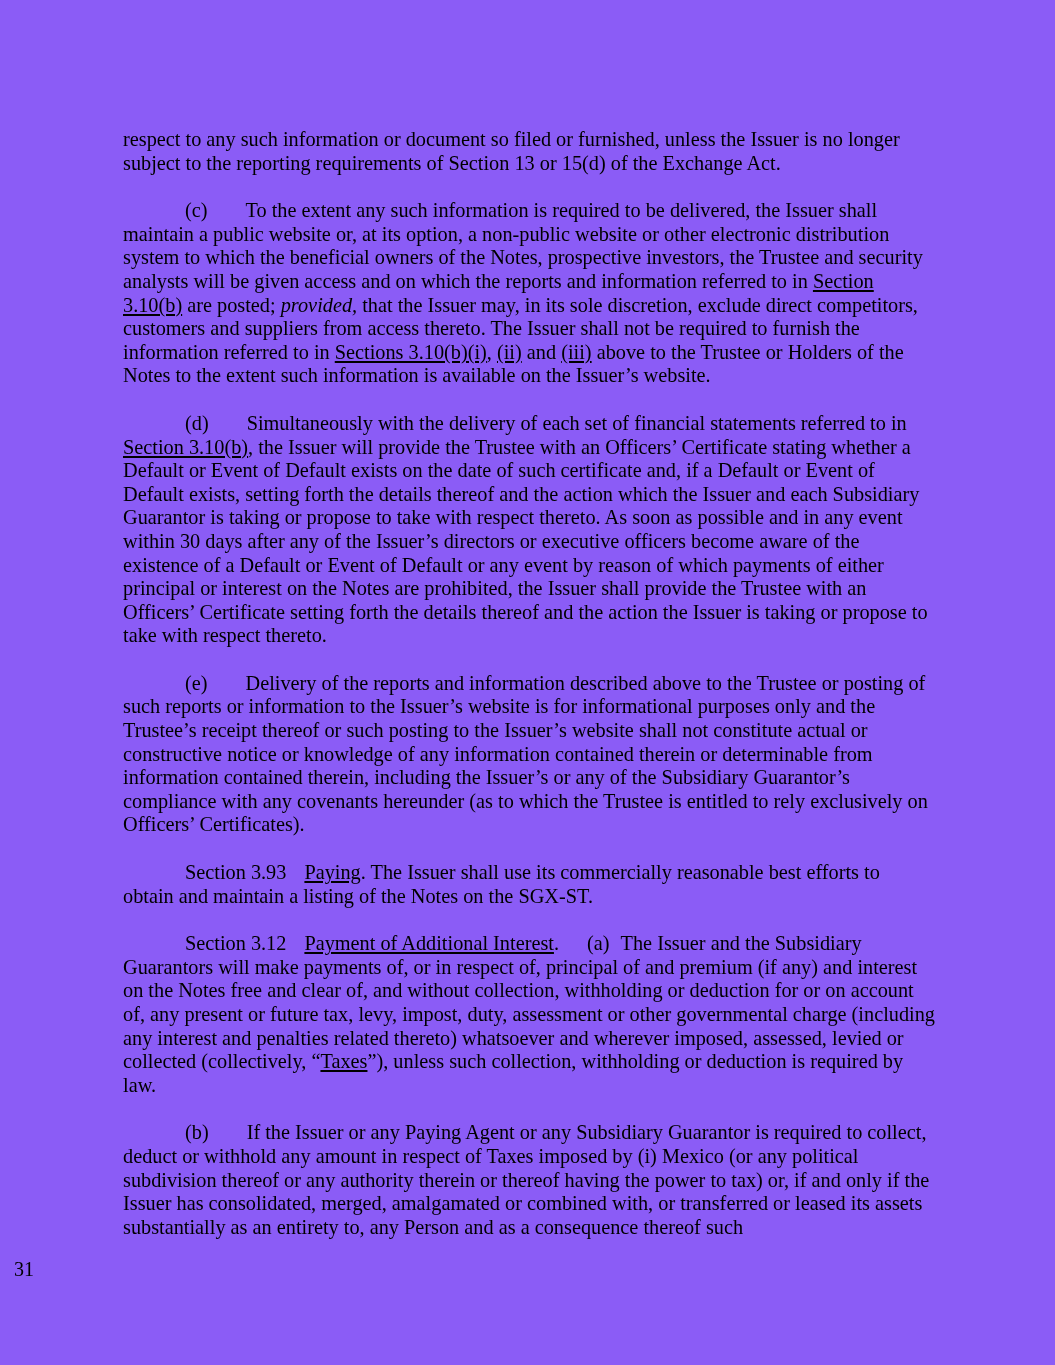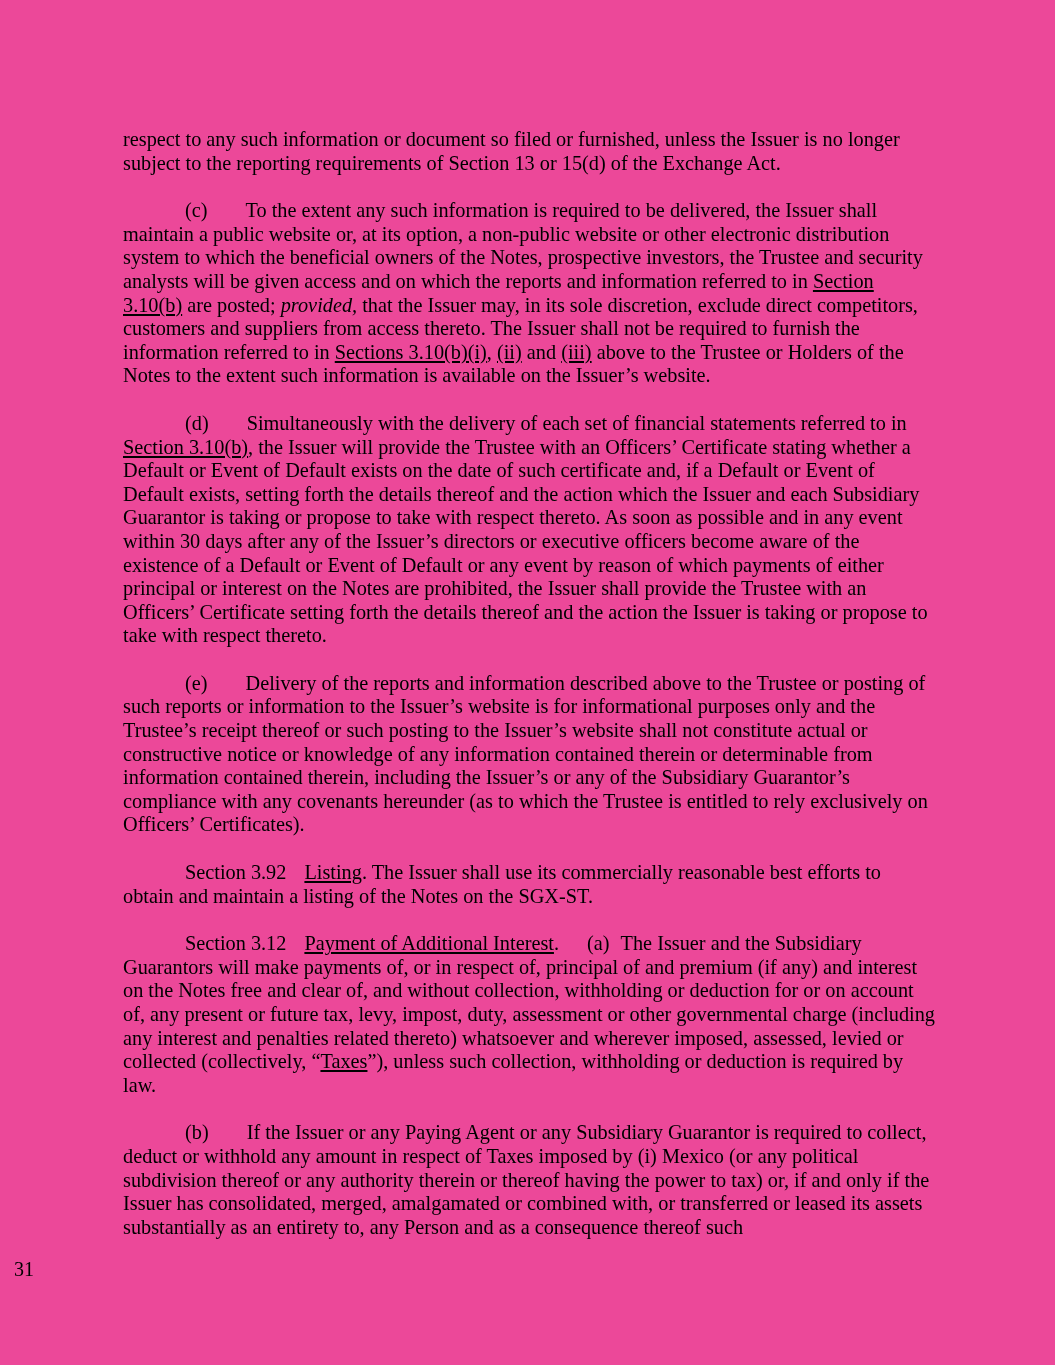--- a/index.html
+++ b/index.html
@@ -11,21 +11,21 @@
     height: 1365px;
     background: #ffffff;
     position: relative;
     font-family: "Liberation Serif", "DejaVu Serif", serif;
     color: #000000;
     overflow: hidden;
   }
   .page {
     position: absolute;
     inset: 0;
-    background: #ec4899;
+    background: #8b5cf6;
   }
   .doc-body {
     position: absolute;
     left: 123px;
     top: 128px;
     width: 812px;
     font-size: 20.3px;
     line-height: 23.6px;
     text-align: left;
   }
@@ -55,20 +55,20 @@
 </style>
 </head>
 <body>
 
 <div class="page">
   <div class="doc-body">
       <p class="para"><span>respect to any such information or document so filed or furnished, unless the Issuer is no longer subject to the reporting requirements of Section 13 or 15(d) of the Exchange Act.</span></p>
       <p class="para indent"><span>(c)</span><span class="tab"></span><span>To the extent any such information is required to be delivered, the Issuer shall maintain a public website or, at its option, a non-public website or other electronic distribution system to which the beneficial owners of the Notes, prospective investors, the Trustee and security analysts will be given access and on which the reports and information referred to in </span><span class="seg-u">Section 3.10(b)</span><span> are posted; </span><span class="seg-i">provided,</span><span> that the Issuer may, in its sole discretion, exclude direct competitors, customers and suppliers from access thereto. The Issuer shall not be required to furnish the information referred to in </span><span class="seg-u">Sections 3.10(b)(i)</span><span>, </span><span class="seg-u">(ii)</span><span> and </span><span class="seg-u">(iii)</span><span> above to the Trustee or Holders of the Notes to the extent such information is available on the Issuer’s website.</span></p>
       <p class="para indent"><span>(d)</span><span class="tab"></span><span>Simultaneously with the delivery of each set of financial statements referred to in </span><span class="seg-u">Section 3.10(b)</span><span>, the Issuer will provide the Trustee with an Officers’ Certificate stating whether a Default or Event of Default exists on the date of such certificate and, if a Default or Event of Default exists, setting forth the details thereof and the action which the Issuer and each Subsidiary Guarantor is taking or propose to take with respect thereto. As soon as possible and in any event within 30 days after any of the Issuer’s directors or executive officers become aware of the existence of a Default or Event of Default or any event by reason of which payments of either principal or interest on the Notes are prohibited, the Issuer shall provide the Trustee with an Officers’ Certificate setting forth the details thereof and the action the Issuer is taking or propose to take with respect thereto.</span></p>
       <p class="para indent"><span>(e)</span><span class="tab"></span><span>Delivery of the reports and information described above to the Trustee or posting of such reports or information to the Issuer’s website is for informational purposes only and the Trustee’s receipt thereof or such posting to the Issuer’s website shall not constitute actual or constructive notice or knowledge of any information contained therein or determinable from information contained therein, including the Issuer’s or any of the Subsidiary Guarantor’s compliance with any covenants hereunder (as to which the Trustee is entitled to rely exclusively on Officers’ Certificates).</span></p>
-      <p class="para indent"><span>Section 3.92</span><span class="tab-sm"></span><span class="seg-u">Listing</span><span>. The Issuer shall use its commercially reasonable best efforts to obtain and maintain a listing of the Notes on the SGX-ST.</span></p>
+      <p class="para indent"><span>Section 3.93</span><span class="tab-sm"></span><span class="seg-u">Paying</span><span>. The Issuer shall use its commercially reasonable best efforts to obtain and maintain a listing of the Notes on the SGX-ST.</span></p>
       <p class="para indent"><span>Section 3.12</span><span class="tab-sm"></span><span class="seg-u">Payment of Additional Interest</span><span>.</span><span class="tab-md"></span><span>(a)</span><span class="tab-xs"></span><span>The Issuer and the Subsidiary Guarantors will make payments of, or in respect of, principal of and premium (if any) and interest on the Notes free and clear of, and without collection, withholding or deduction for or on account of, any present or future tax, levy, impost, duty, assessment or other governmental charge (including any interest and penalties related thereto) whatsoever and wherever imposed, assessed, levied or collected (collectively, “</span><span class="seg-u">Taxes</span><span>”), unless such collection, withholding or deduction is required by law.</span></p>
       <p class="para indent"><span>(b)</span><span class="tab"></span><span>If the Issuer or any Paying Agent or any Subsidiary Guarantor is required to collect, deduct or withhold any amount in respect of Taxes imposed by (i) Mexico (or any political subdivision thereof or any authority therein or thereof having the power to tax) or, if and only if the Issuer has consolidated, merged, amalgamated or combined with, or transferred or leased its assets substantially as an entirety to, any Person and as a consequence thereof such</span></p>
     </div>
   <div class="footer">
     <span>31</span>
   </div>
 </div>
 
 </body></html>

